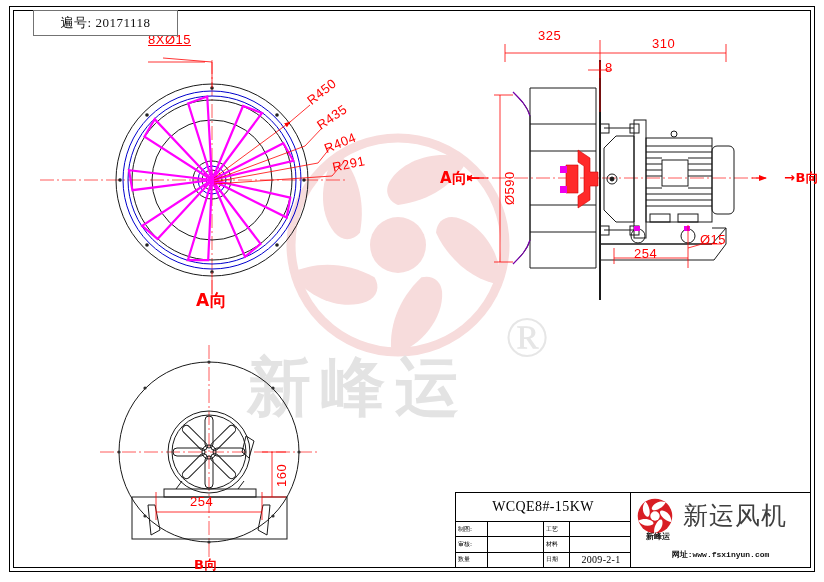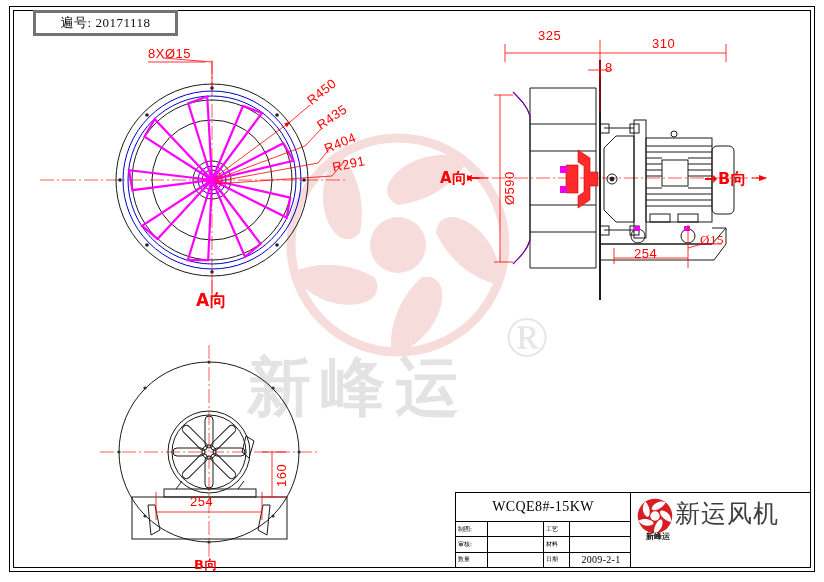--- a/index.html
+++ b/index.html
@@ -12,21 +12,21 @@
     position:absolute;left:9px;top:6px;width:806px;height:566px;
     border:1px solid #000;box-sizing:border-box;
   }
   .frame-inner{
     position:absolute;left:13px;top:10px;width:798px;height:558px;
     border:1px solid #000;box-sizing:border-box;
   }
   
   .code-box{
     position:absolute;left:33px;top:10px;width:145px;height:26px;
-    border:3px solid #737373;box-sizing:border-box;background:#fff;
+    border:1px solid #737373;box-sizing:border-box;background:#fff;
     display:flex;align-items:center;justify-content:center;
     font-family:"Liberation Serif",serif;font-size:13px;color:#111;letter-spacing:.5px;
     z-index:40;
   }
   
   .layer{position:absolute;left:0;top:0;width:824px;height:582px;}
   .wm{opacity:1;}
   
   .wm-text{
     position:absolute;left:247px;top:352px;width:300px;height:70px;
@@ -66,22 +66,22 @@
     display:flex;align-items:center;padding-left:2px;
     font-family:"DejaVu Sans",sans-serif;font-size:6px;color:#000;overflow:hidden;
   }
   .tb-cell:last-child{border-right:none;}
   .c1{width:32px;} .c2{width:56px;} .c3{width:26px;} .c4{flex:1;}
   .c-date{flex:1;justify-content:center;font-family:"Liberation Serif",serif;font-size:10px;letter-spacing:.3px;}
   .tb-right{flex:1;position:relative;}
   .brand-row{position:absolute;left:6px;top:5px;display:flex;align-items:center;}
   .brand-logo{position:relative;width:36px;height:36px;}
   .brand-name{
-    font-family:Liberation Mono, monospace;font-size:25px;color:#3f3f3f;
-    letter-spacing:1px;margin-left:2px;line-height:36px;
+    font-family:Liberation Serif, serif;font-size:25px;color:#3f3f3f;
+    letter-spacing:1px;margin-left:10px;line-height:36px;
   }
   .brand-sub{
     position:absolute;left:4px;top:38px;width:46px;text-align:center;
     font-family:"DejaVu Sans",sans-serif;font-size:8px;font-weight:bold;color:#111;
   }
   .brand-url{
     position:absolute;left:0;top:56px;width:100%;text-align:center;
     font-family:"Liberation Mono",monospace;font-size:8px;font-weight:bold;color:#111;
   }
 </style>
@@ -369,35 +369,35 @@
         <line x1="156" y1="492" x2="156" y2="520"></line>
         <line x1="262" y1="492" x2="262" y2="520"></line>
         <line x1="156" y1="512" x2="262" y2="512"></line>
         <line x1="272" y1="452" x2="272" y2="497"></line>
         <line x1="262" y1="452" x2="286" y2="452"></line>
         <line x1="262" y1="497" x2="286" y2="497"></line>
       </g>
     </g>
   </svg>
 
-  <div class="dim" style="left:148px;top:46px;">8XØ15</div>
+  <div class="dim" style="left:148px;top:32px;text-decoration:underline;">8XØ15</div>
   <div class="dim" style="left:304px;top:96px;transform:rotate(-38deg);transform-origin:left top;">R450</div>
   <div class="dim" style="left:314px;top:120px;transform:rotate(-34deg);transform-origin:left top;">R435</div>
   <div class="dim" style="left:322px;top:142px;transform:rotate(-22deg);transform-origin:left top;">R404</div>
   <div class="dim" style="left:331px;top:160px;transform:rotate(-12deg);transform-origin:left top;">R291</div>
   <div class="dim cn" style="left:196px;top:289px;font-size:17px;">A向</div>
 
   <div class="dim" style="left:538px;top:28px;">325</div>
   <div class="dim" style="left:652px;top:36px;">310</div>
   <div class="dim" style="left:605px;top:60px;">8</div>
   <div class="dim vert" style="left:502px;top:205px;">Ø590</div>
   <div class="dim" style="left:634px;top:246px;">254</div>
-  <div class="dim" style="left:700px;top:232px;font-family:Liberation Serif, serif;">Ø15</div>
+  <div class="dim" style="left:700px;top:232px;">Ø15</div>
   <div class="dim cn" style="left:440px;top:169px;font-size:15px;">A向←</div>
-  <div class="dim cn" style="left:704px;top:169px;font-size:16px;">→B向</div>
+  <div class="dim cn" style="left:784px;top:169px;font-size:13px;">→B向</div>
 
   <div class="dim" style="left:190px;top:494px;">254</div>
   <div class="dim vert" style="left:274px;top:487px;">160</div>
   <div class="dim cn" style="left:194px;top:556px;font-size:13px;">B向</div>
 
   <div class="tb">
     <div class="tb-left">
       <div class="tb-model">WCQE8#-15KW</div>
       <div class="tb-rows">
 
@@ -436,16 +436,17 @@
               <path d="M50,34 C62,32 74,24 80,12 C64,6 48,14 42,26 C39,31 43,35 50,34 Z" transform="rotate(72 50 50)"></path>
               <path d="M50,34 C62,32 74,24 80,12 C64,6 48,14 42,26 C39,31 43,35 50,34 Z" transform="rotate(144 50 50)"></path>
               <path d="M50,34 C62,32 74,24 80,12 C64,6 48,14 42,26 C39,31 43,35 50,34 Z" transform="rotate(216 50 50)"></path>
               <path d="M50,34 C62,32 74,24 80,12 C64,6 48,14 42,26 C39,31 43,35 50,34 Z" transform="rotate(288 50 50)"></path>
             </g>
           </svg>
         </div>
         <div class="brand-name">新运风机</div>
       </div>
       <div class="brand-sub">新峰运</div>
+      <div class="brand-url">网址:www.fsxinyun.com</div>
     </div>
   </div>
 
 </div>
 
 </body></html>

